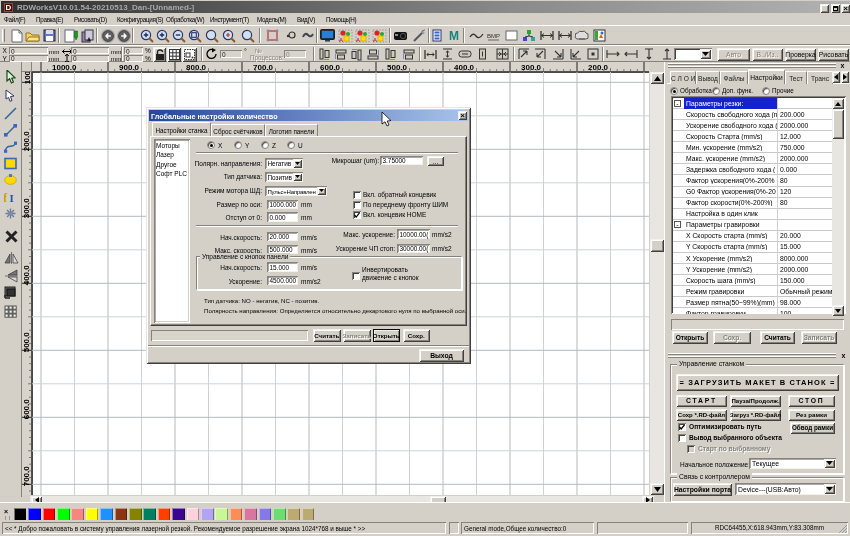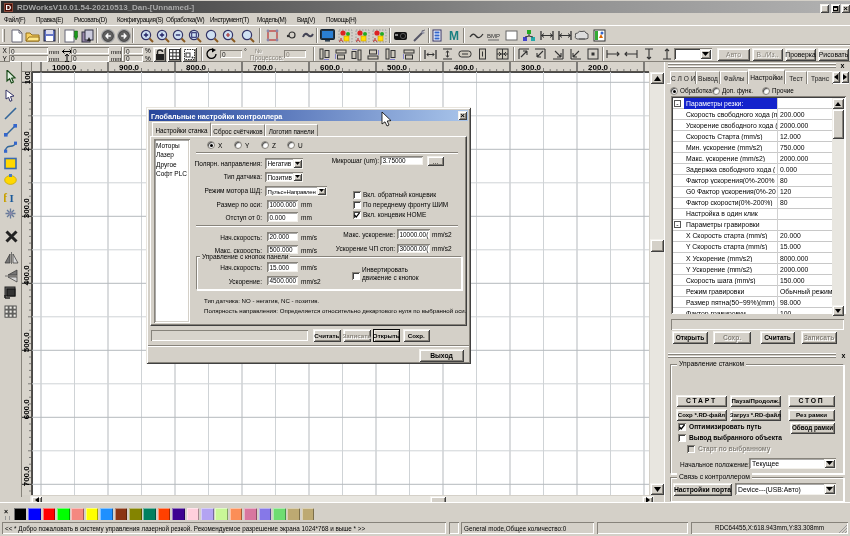--- a/index.html
+++ b/index.html
@@ -926,20 +926,21 @@
     <div class="sunk2 abs" style="left:6px;top:257px;width:173px;height:11px;background:#d8d4cc"></div>
     <div class="btn abs " style="left:7px;top:268.5px;width:36px;height:13px;font-size:6.6px;font-weight:bold;overflow:hidden">Открыть</div>
     <div class="btn abs dis" style="left:48px;top:268.5px;width:38px;height:13px;font-size:6.6px;font-weight:bold;overflow:hidden">Сохр.</div>
     <div class="btn abs " style="left:95px;top:268.5px;width:35px;height:13px;font-size:6.6px;font-weight:bold;overflow:hidden">Считать</div>
     <div class="btn abs dis" style="left:136px;top:268.5px;width:36px;height:13px;font-size:6.6px;font-weight:bold;overflow:hidden">Записать</div>
     <div class="abs" style="left:3px;top:291px;width:168px;height:2px;border-top:1px solid #fff;border-bottom:1px solid #87837b"></div>
     <div class="abs" style="left:3px;top:294px;width:168px;height:2px;border-top:1px solid #fff;border-bottom:1px solid #87837b"></div>
     <div class="abs" style="left:174px;top:290px;width:9px;height:8px;font-size:7px;font-weight:bold;text-align:center;line-height:7px">x</div>
     <div class="gb abs" style="left:5px;top:302px;width:174px;height:110px"></div>
     <span class="abs lbl" style="left:12px;top:298px;background:#d4d0c8;padding:0 2px;font-size:6.8px">Управление станком</span>
+    <div class="btn abs" style="left:11px;top:312px;width:163px;height:17px;font-size:7.5px;font-weight:bold;letter-spacing:1.1px;white-space:nowrap">= ЗАГРУЗИТЬ МАКЕТ В СТАНОК =</div>
     <div class="btn abs" style="left:11px;top:332.5px;width:51px;height:12px;font-size:6.8px;font-weight:bold;letter-spacing:1.8px;white-space:nowrap">СТАРТ</div>
     <div class="btn abs" style="left:65px;top:332.5px;width:51px;height:12px;font-size:6.1px;font-weight:bold;letter-spacing:0px;white-space:nowrap">Пауза/Продолж.</div>
     <div class="btn abs" style="left:123px;top:332.5px;width:47px;height:12px;font-size:6.8px;font-weight:bold;letter-spacing:1.8px;white-space:nowrap">СТОП</div>
     <div class="btn abs" style="left:11px;top:346.5px;width:51px;height:12px;font-size:6px;font-weight:bold;letter-spacing:0px;white-space:nowrap">Сохр *.RD-файл</div>
     <div class="btn abs" style="left:65px;top:346.5px;width:51px;height:12px;font-size:5.9px;font-weight:bold;letter-spacing:0px;white-space:nowrap">Загруз *.RD-файл</div>
     <div class="btn abs" style="left:123px;top:346.5px;width:47px;height:12px;font-size:6.2px;font-weight:bold;letter-spacing:0px;white-space:nowrap">Рез рамки</div>
     <div class="cb" style="left:13px;top:360.5px">
       <svg width="8" height="8" style="position:absolute;left:0;top:0">
         <path d="M1.5,4 L3.2,6 L6.5,1.8" stroke="#000" stroke-width="1.3" fill="none"></path>
       </svg>
@@ -1007,21 +1008,21 @@
       <span class="abs lbl" style="left:3px;top:3px;font-size:6.3px;">General mode,Общее количество:0</span>
     </div>
   <div class="sunk2 abs" style="left:597px;top:2px;width:91px;height:12px;background:#d4d0c8;"></div>
   <div class="sunk2 abs" style="left:691px;top:2px;width:157px;height:12px;background:#d4d0c8;text-align:center;"><span class="lbl" style="font-size:6.3px;line-height:12px;">RDC64455,X:618.943mm,Y:83.308mm</span><svg class="abs" style="right:1px;bottom:1px" width="8" height="8">
         <path d="M8,0 L0,8 M8,3 L3,8 M8,6 L6,8" stroke="#999" stroke-width="1"></path>
       </svg></div>
 </div>
 
 <div class="abs" style="left:146px;top:107px;width:325px;height:257px;background:#d4d0c8;box-shadow:inset 1px 1px 0 #e8e5de, inset -1px -1px 0 #404040, inset 2px 2px 0 #fff, inset -2px -2px 0 #87837b;" id="dlg">
     <div class="abs" style="left:3px;top:3px;width:319px;height:11px;background:linear-gradient(to right,#26459c,#a8c4ea)">
-      <span class="abs lbl" style="left:2px;top:1.5px;font-size:7.2px;font-weight:bold;color:#fff">Глобальные настройки контроллера</span>
+      <span class="abs lbl" style="left:2px;top:1.5px;font-size:7.2px;font-weight:bold;color:#fff">Глобальные настройки количество</span>
       <div class="btn abs" style="left:309px;top:1px;width:9px;height:9px">
         <span style="font-weight:bold;font-size:8px;line-height:7px">×</span>
       </div>
     </div>
     <div class="abs" style="left:6px;top:15px;width:59px;height:14px;background:#d4d0c8;border:1px solid #87837b;border-bottom:none;border-top:1px solid #fff;border-left:1px solid #fff;z-index:2;font-size:6.3px;text-align:center;padding-top:3.5px;white-space:nowrap">Настройки станка</div>
     <div class="abs" style="left:65px;top:16.5px;width:54px;height:12.5px;background:#d4d0c8;border:1px solid #87837b;border-bottom:none;border-top:1px solid #fff;border-left:1px solid #fff;font-size:6.3px;text-align:center;padding-top:3px;white-space:nowrap">Сброс счётчиков</div>
     <div class="abs" style="left:119px;top:16.5px;width:53px;height:12.5px;background:#d4d0c8;border:1px solid #87837b;border-bottom:none;border-top:1px solid #fff;border-left:1px solid #fff;font-size:6.3px;text-align:center;padding-top:3px;white-space:nowrap">Логотип панели</div>
     <div class="abs" style="left:4px;top:29px;width:317px;height:190px;background:#d4d0c8;border:1px solid;border-color:#fff #404040 #404040 #fff;box-shadow:inset -1px -1px 0 #87837b"></div>
     <div class="abs sunk" style="left:8px;top:32px;width:36px;height:184px;font-size:6.5px">
       <div style="padding:2px 0 0 2px;line-height:9.3px">Моторы<br>Лазер<br>Другое<br>Софт PLC</div>

